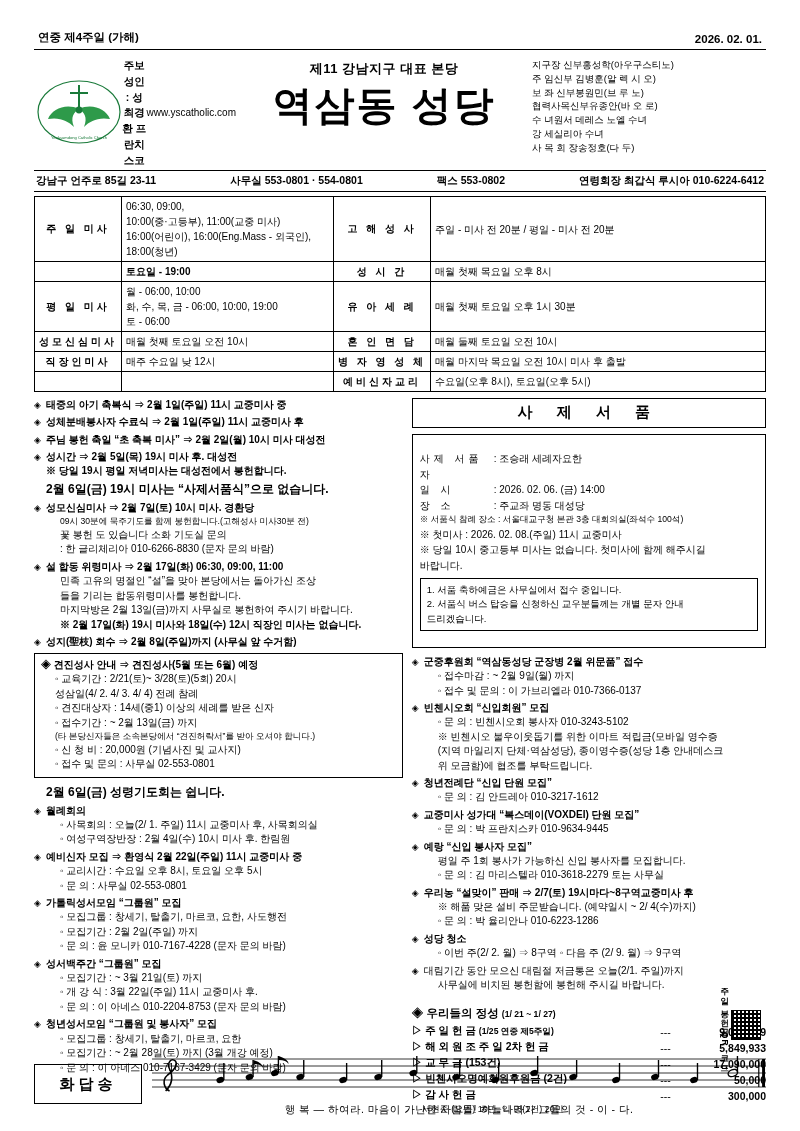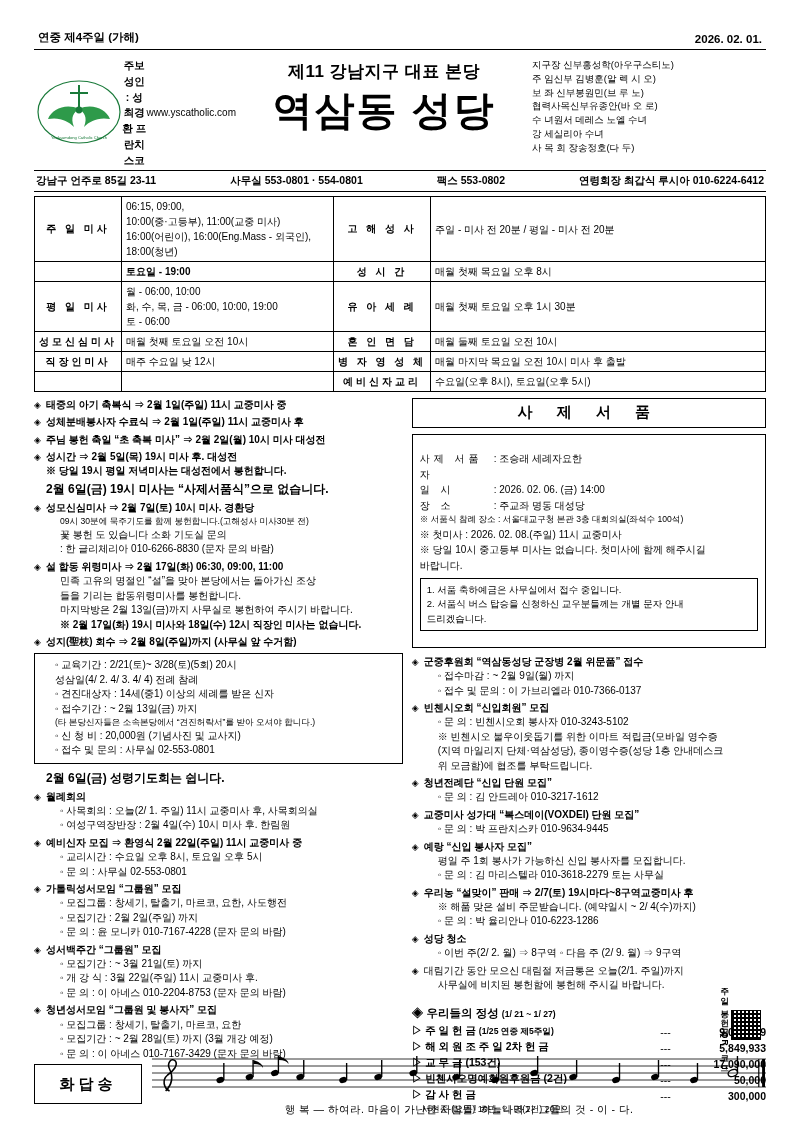--- a/index.html
+++ b/index.html
@@ -57,21 +57,21 @@
   .mh-left .site {
     font-size: 10px;
     text-align: center;
   }
   .mh-center {
     flex: 1;
     text-align: center;
     padding-top: 4px;
   }
   .mh-center .sub {
-    font-size: 17px;
+    font-size: 13px;
     font-weight: bold;
     letter-spacing: .5px;
   }
   .mh-center .title {
     font-size: 40px;
     font-weight: bold;
     letter-spacing: 2px;
     line-height: 1.25;
     margin-top: 2px;
   }
@@ -324,21 +324,21 @@
     <span class="seg">팩스 553-0802</span>
     <span class="sp"></span>
     <span class="seg">연령회장 최갑식 루시아 010-6224-6412</span>
   </div>
 
   <table class="sched">
     <tbody>
         <tr>
       <td class="lab lcolc" rowspan="1">주 일 미사</td>
       <td class="val" style="width:29%">
-            <div>06:15, 09:00,</div>
+            <div>06:30, 09:00,</div>
             <div>10:00(중·고등부), 11:00(교중 미사)</div>
             <div>16:00(어린이), 16:00(Eng.Mass - 외국인), 18:00(청년)</div>
           </td>
       <td class="lab">고 해 성 사</td>
       <td class="val">주일 - 미사 전 20분 / 평일 - 미사 전 20분</td>
     </tr>
     <tr>
       <td class="lab"></td>
       <td class="val b">토요일 - 19:00</td>
       <td class="lab">성 시 간</td>
@@ -427,20 +427,21 @@
           <div class="sub1 b">※ 2월 17일(화) 19시 미사와 18일(수) 12시 직장인 미사는 없습니다.</div>
         </div>
       </div>
 
       <div class="item">
         <div class="bul">◈</div>
         <div class="itxt b">성지(聖枝) 회수 ⇒ 2월 8일(주일)까지 (사무실 앞 수거함)</div>
       </div>
 
       <div class="boxed">
+        <div class="b">◈ 견진성사 안내 ⇒ 견진성사(5월 또는 6월) 예정</div>
         <div class="sub1">◦ 교육기간 : 2/21(토)~ 3/28(토)(5회) 20시</div>
         <div class="sub1">      성삼일(4/ 2. 4/ 3. 4/ 4) 전례 참례</div>
         <div class="sub1">◦ 견진대상자 : 14세(중1) 이상의 세례를 받은 신자</div>
         <div class="sub1">◦ 접수기간 : ~ 2월 13일(금) 까지</div>
         <div class="sub1 tiny">(타 본당신자들은 소속본당에서 “견진허락서”를 받아 오셔야 합니다.)</div>
         <div class="sub1">◦ 신  청  비 : 20,000원 (기념사진 및 교사지)</div>
         <div class="sub1">◦ 접수 및 문의 : 사무실 02-553-0801</div>
       </div>
 
       <div class="item">

